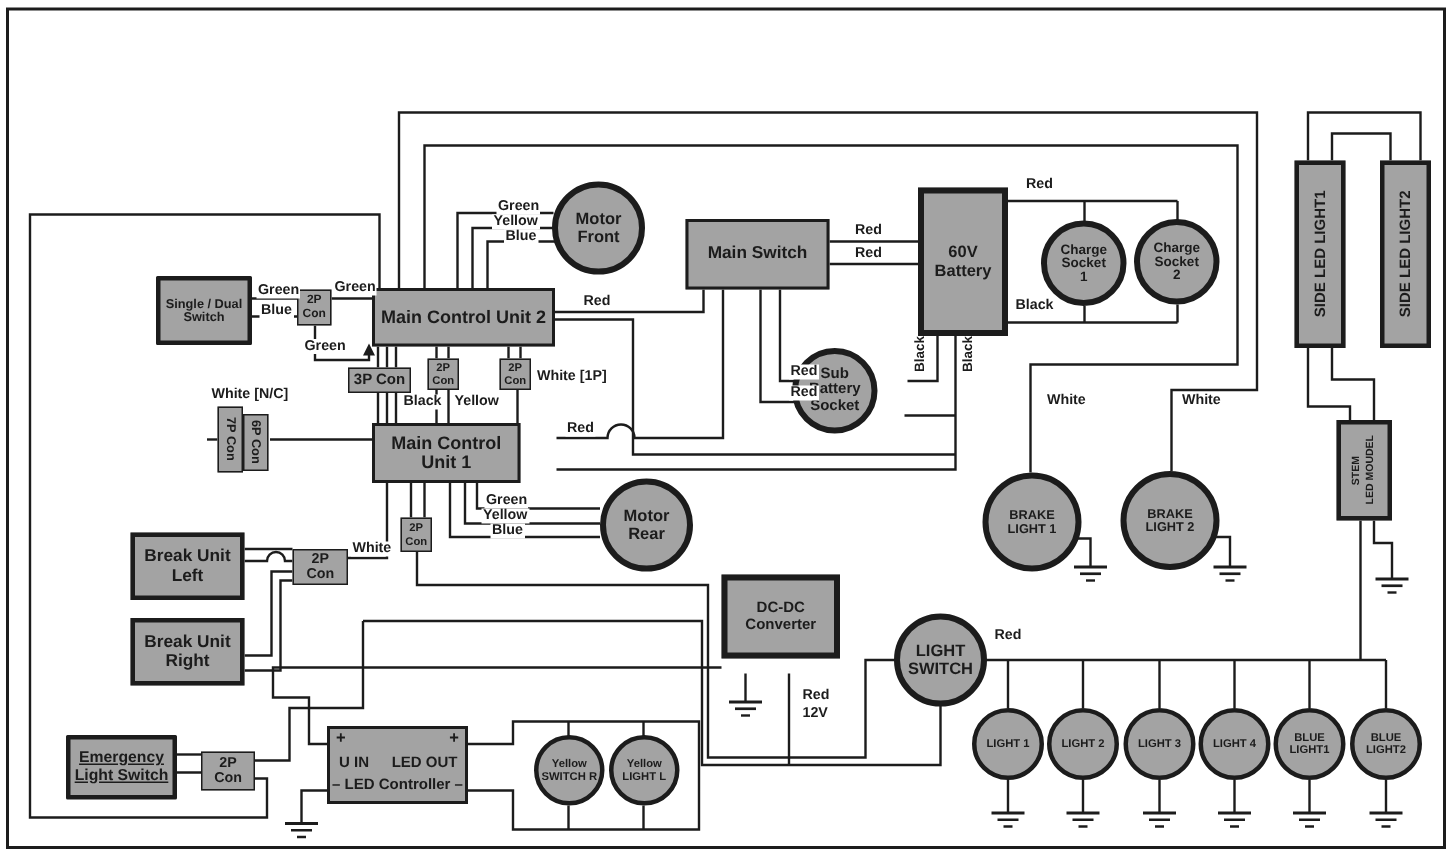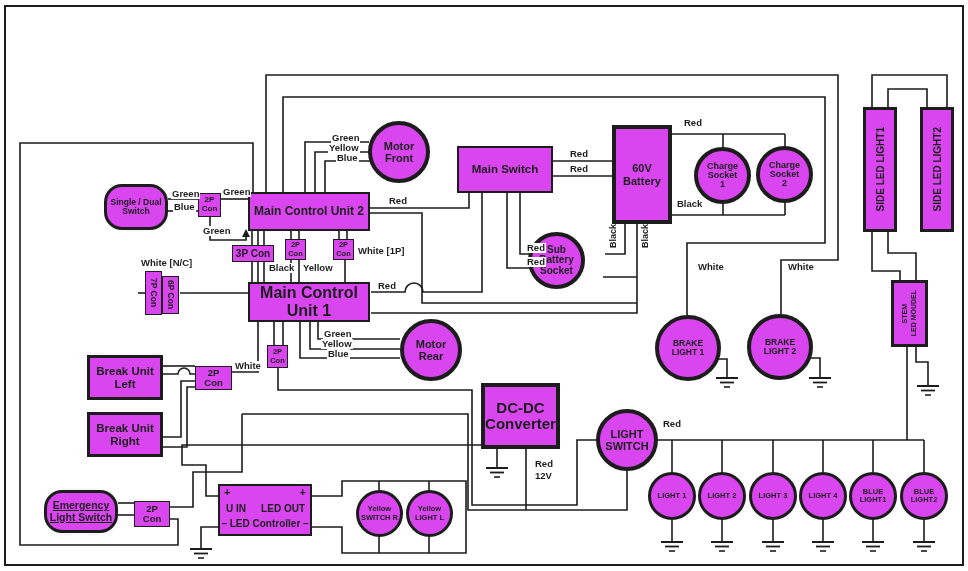--- a/index.html
+++ b/index.html
@@ -1,24 +1,24 @@
 <!DOCTYPE html>
 <html><head>
 <meta charset="utf-8">
 <style>
   html,body{margin:0;padding:0;background:#fff;}
   #stage{position:relative;width:968px;height:571px;background:#fff;overflow:hidden;
          font-family:"Liberation Sans",sans-serif;color:#1c1c1c;}
   #frame{position:absolute;left:4px;top:5px;right:4px;bottom:5px;border:2px solid #1c1c1c;}
   svg.wires{position:absolute;left:0;top:0;z-index:1;}
-  .b{position:absolute;z-index:2;border:1.6px solid #1c1c1c;background:#d946ef;
+  .b{position:absolute;z-index:2;border:1.6px solid #1c1c1c;background:#a3a3a3;
      display:flex;flex-direction:column;align-items:center;justify-content:center;
      text-align:center;font-weight:bold;line-height:1.1;box-sizing:border-box;color:#1c1c1c;}
   .bd{border-width:3.5px;}
-  .rd{border-width:3.5px;border-radius:18px;}
+  .rd{border-width:3.5px;border-radius:1px;}
   .c{border-radius:50%;}
   .lbl{position:absolute;z-index:3;font-weight:bold;white-space:nowrap;line-height:1;
        background:#fff;padding:0 1px;}
   .nobg{background:transparent;padding:0;}
   .vtxt{writing-mode:vertical-rl;transform:rotate(180deg);}
   .vcw{writing-mode:vertical-rl;}
   .ledc span{position:absolute;font-weight:bold;line-height:1;}
 </style>
 </head>
 <body>
@@ -214,21 +214,21 @@
     <span>3P Con</span>
     </div>
   <div class="b" style="left:285px;top:239px;width:21px;height:21px;font-size:7.5px;">
     <span>2P</span>
       <span>Con</span>
     </div>
   <div class="b" style="left:333px;top:239px;width:21px;height:21px;font-size:7.5px;">
     <span>2P</span>
       <span>Con</span>
     </div>
-  <div class="b" style="left:248px;top:282px;width:122px;height:40px;font-size:16px;border-width:2px;">
+  <div class="b" style="left:248px;top:282px;width:99px;height:40px;font-size:12px;border-width:2px;">
     <span>Main Control Unit 1</span>
     </div>
   <div class="b" style="left:145px;top:271px;width:17px;height:44px;font-size:8.5px;">
     <span class="vcw">7P Con</span>
     </div>
   <div class="b" style="left:162px;top:276px;width:17px;height:38px;font-size:8.5px;">
     <span class="vcw">6P Con</span>
     </div>
   <div class="b bd" style="left:87px;top:355px;width:76px;height:45px;font-size:11.5px;">
     <span>Break Unit</span>
@@ -261,21 +261,21 @@
     <span style="right:5px;top:18px;font-size:10px;">LED OUT</span>
     <span style="left:0;right:0;bottom:5px;font-size:10px;text-align:center;">– LED Controller –</span>
     </div>
   <div class="b" style="left:457px;top:146px;width:96px;height:47px;font-size:11.5px;border-width:2px;">
     <span>Main Switch</span>
     </div>
   <div class="b bd" style="left:612px;top:125px;width:60px;height:99px;font-size:11px;border-width:4px;">
     <span>60V</span>
       <span>Battery</span>
     </div>
-  <div class="b bd" style="left:481px;top:383px;width:79px;height:66px;font-size:15px;border-width:4px;">
+  <div class="b bd" style="left:481px;top:383px;width:79px;height:56px;font-size:10px;border-width:4px;">
     <span>DC-DC</span>
       <span>Converter</span>
     </div>
   <div class="b bd" style="left:863px;top:107px;width:34px;height:125px;font-size:10px;">
     <span class="vtxt">SIDE LED LIGHT1</span>
     </div>
   <div class="b bd" style="left:920px;top:107px;width:34px;height:125px;font-size:10px;">
     <span class="vtxt">SIDE LED LIGHT2</span>
     </div>
   <div class="b bd" style="left:891px;top:280px;width:37px;height:67px;font-size:7px;flex-direction:row;gap:1px;">

